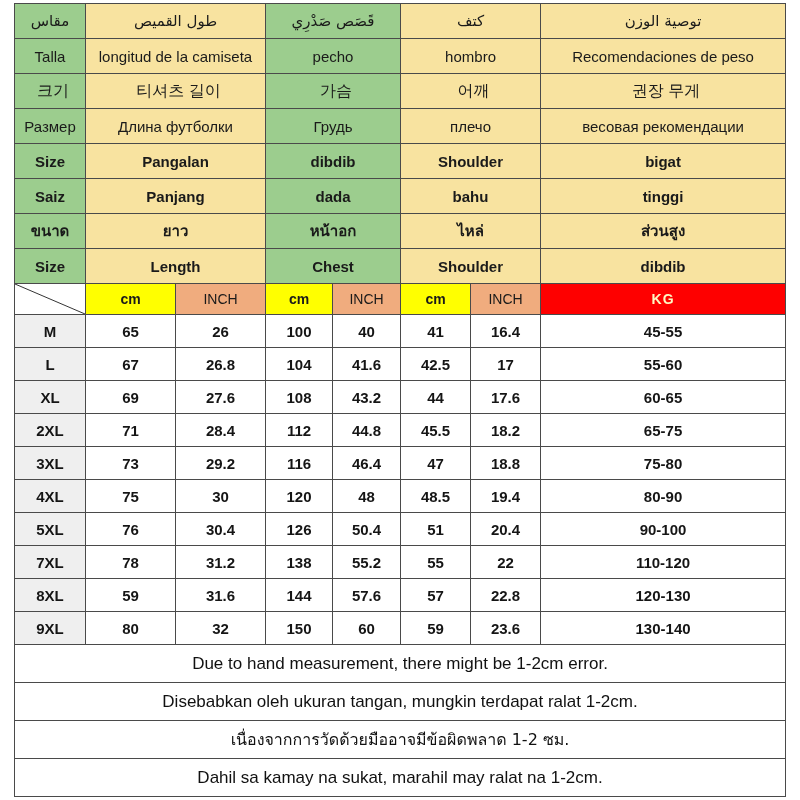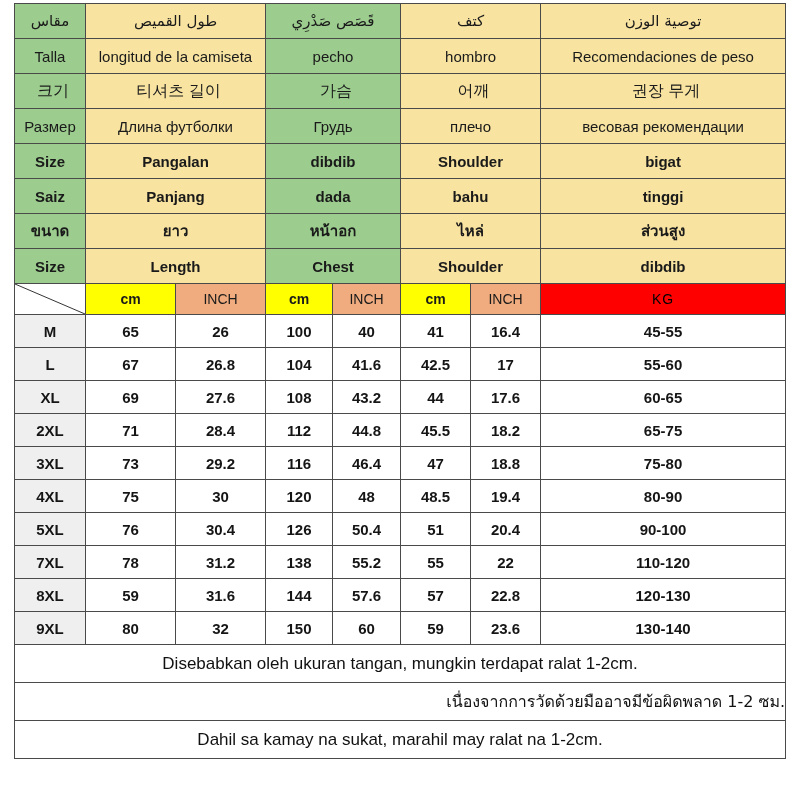--- a/index.html
+++ b/index.html
@@ -60,27 +60,27 @@
   .lang-row td { height: 34px; font-size: 16px; color: #1a1a1a; }
   .lang-row.arabic td { font-size: 15px; font-family: "DejaVu Sans", sans-serif; }
   .lang-row.bold td { font-weight: bold; font-size: 15px; }
   .lang-row.thai td { font-weight: bold; font-size: 15px; font-family: "DejaVu Sans", sans-serif; }
   .lang-row.korean td { font-size: 16px; padding-left: 6px; }
   .lang-row.rus td { font-size: 15px; }
   .lang-row.spa td { font-size: 15px; }
 
   .unit-row td { height: 30px; font-size: 14px; font-weight: bold; color: #1a1a1a; }
   .unit-row td.inch { font-weight: normal; font-size: 14px; }
-  .unit-row td.kgcell { color: #000000; font-weight: normal; letter-spacing: 1px; }
+  .unit-row td.kgcell { color: #fef9c3; font-weight: bold; letter-spacing: 1px; }
 
   .data-row td { height: 32px; font-size: 15px; font-weight: bold; color: #151515; }
   .data-row td.sizecell { background: #efefef; }
 
   .note-row td { height: 37px; font-size: 17px; color: #111111; background: #ffffff; }
-  .note-row.thai-note td { font-size: 16px; font-family: "DejaVu Sans", sans-serif; text-align: right; }
+  .note-row.thai-note td { font-size: 16px; font-family: "DejaVu Sans", sans-serif; }
 
   
   .corner {
     position: relative;
     background: #ffffff;
   }
   .corner svg {
     position: absolute;
     left: 0; top: 0;
     width: 100%;
@@ -279,20 +279,23 @@
         <td class="white">80</td>
         <td class="white">32</td>
         <td class="white">150</td>
         <td class="white">60</td>
         <td class="white">59</td>
         <td class="white">23.6</td>
         <td class="white">130-140</td>
       </tr>
 
       <tr class="note-row">
+        <td colspan="8">Due to hand measurement, there might be 1-2cm error.</td>
+      </tr>
+      <tr class="note-row">
         <td colspan="8">Disebabkan oleh ukuran tangan, mungkin terdapat ralat 1-2cm.</td>
       </tr>
       <tr class="note-row thai-note">
         <td colspan="8">เนื่องจากการวัดด้วยมืออาจมีข้อผิดพลาด 1-2 ซม.</td>
       </tr>
       <tr class="note-row">
         <td colspan="8">Dahil sa kamay na sukat, marahil may ralat na 1-2cm.</td>
       </tr>
 
     </tbody>

